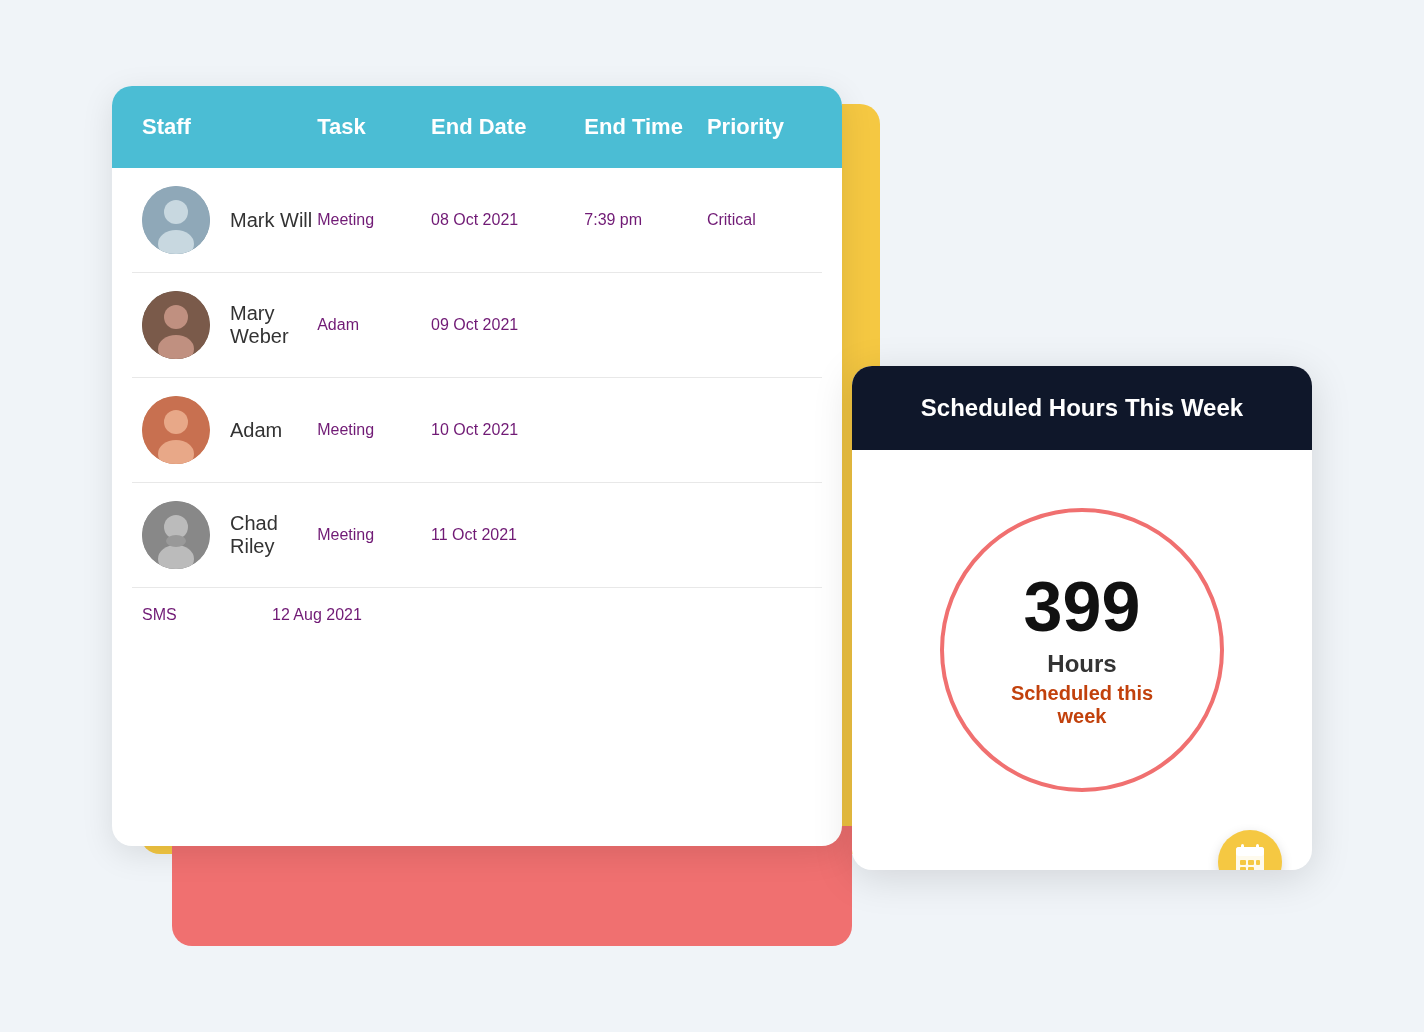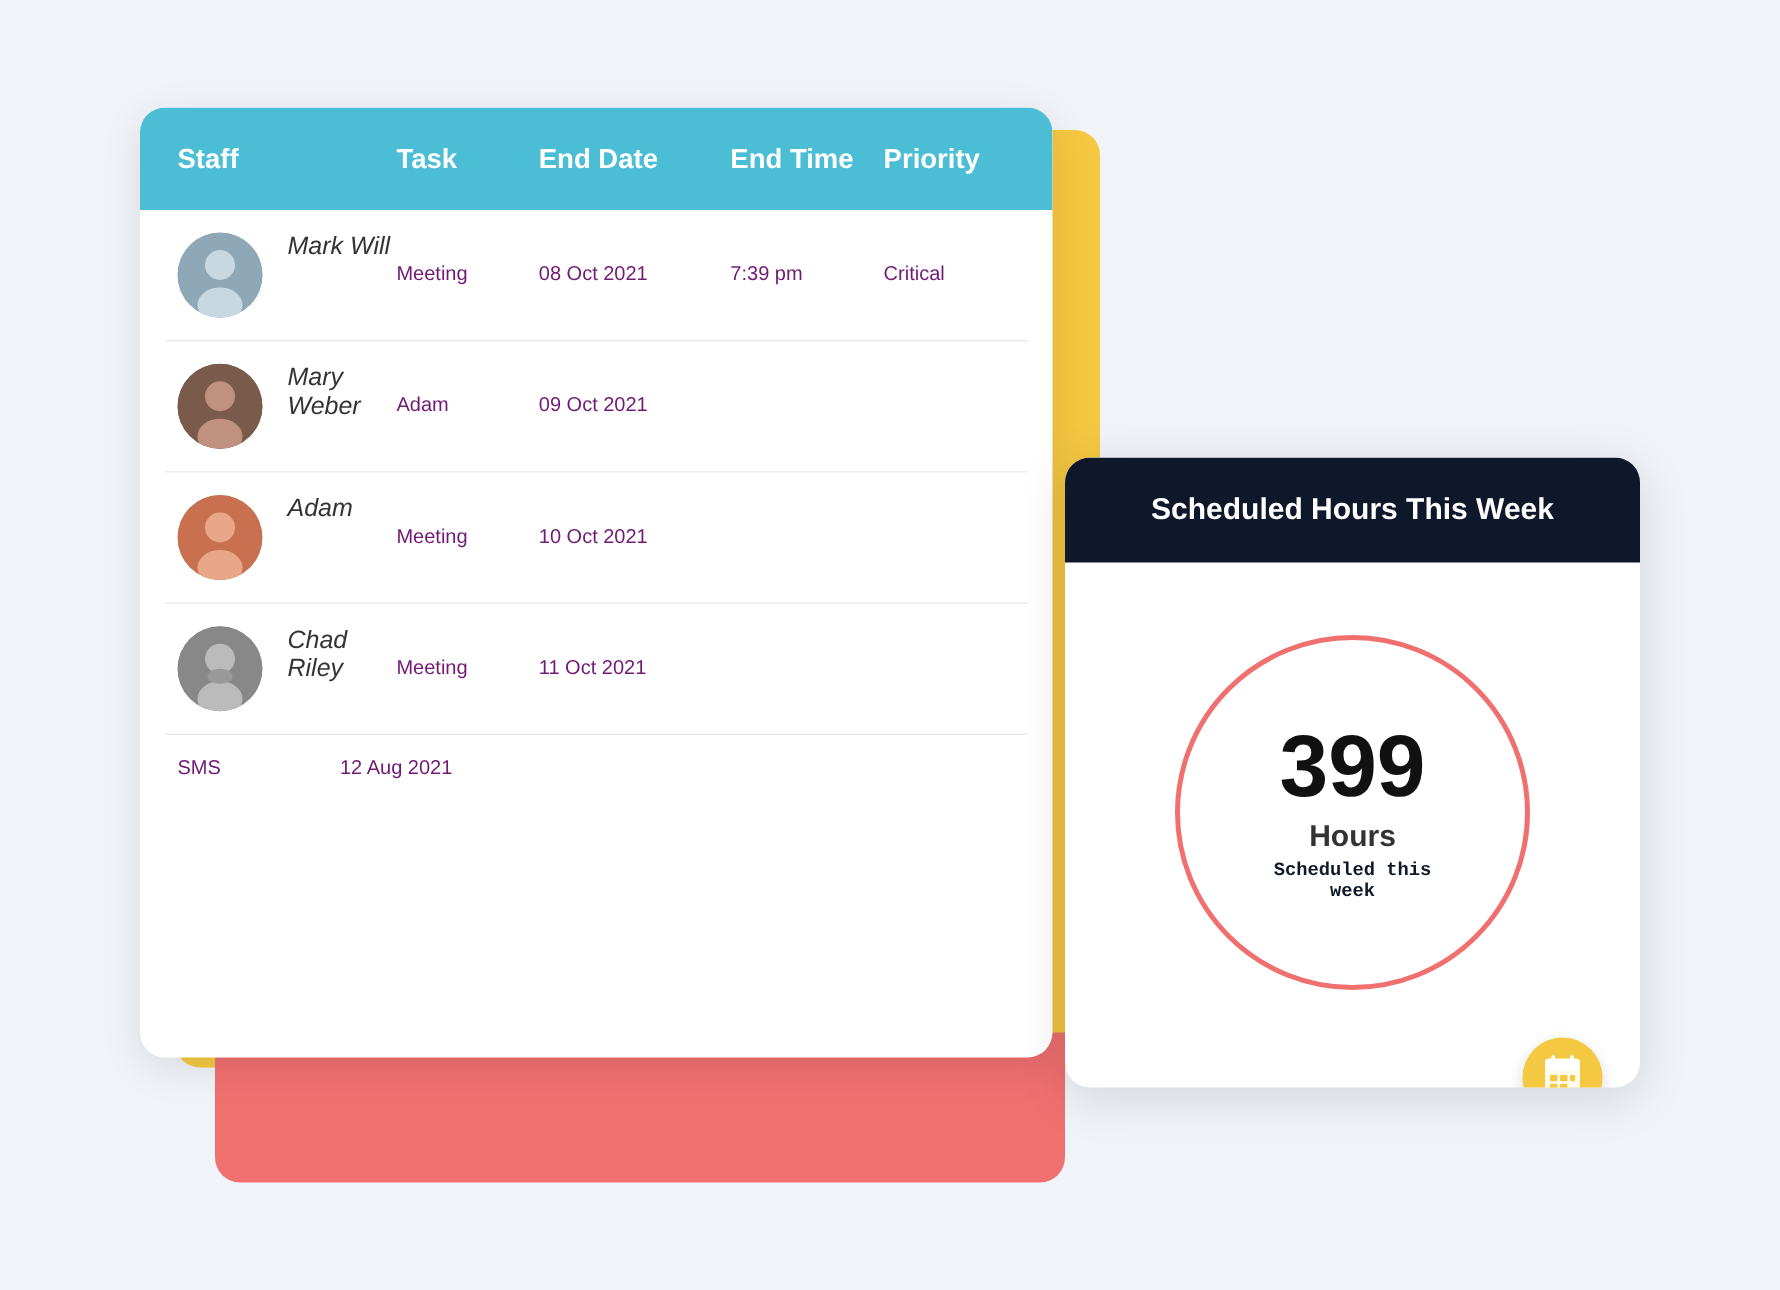--- a/index.html
+++ b/index.html
@@ -101,21 +101,21 @@
       align-items: center;
       justify-content: center;
       font-size: 26px;
       color: #fff;
       font-weight: bold;
     }
 
     .staff-cell {
       width: 200px;
       display: flex;
-      font-style: italic;
+      align-items: center;
     }
 
     .staff-name {
       font-size: 20px;
       color: #333;
       font-weight: 500;
     }
 
     .cell {
       font-size: 16px;
@@ -197,25 +197,24 @@
     }
 
     .hours-label {
       font-size: 24px;
       font-weight: 700;
       color: #333;
       margin-top: 8px;
     }
 
     .hours-sublabel {
-      font-size: 15px;
+      font-size: 20px;
       font-weight: 700;
-      color: #0f172a;
+      color: #c2410c;
       margin-top: 4px;
-      font-family: Liberation Mono, monospace;
     }
 
     .calendar-badge {
       position: absolute;
       bottom: -24px;
       right: 30px;
       width: 64px;
       height: 64px;
       border-radius: 50%;
       background: #f5c842;

